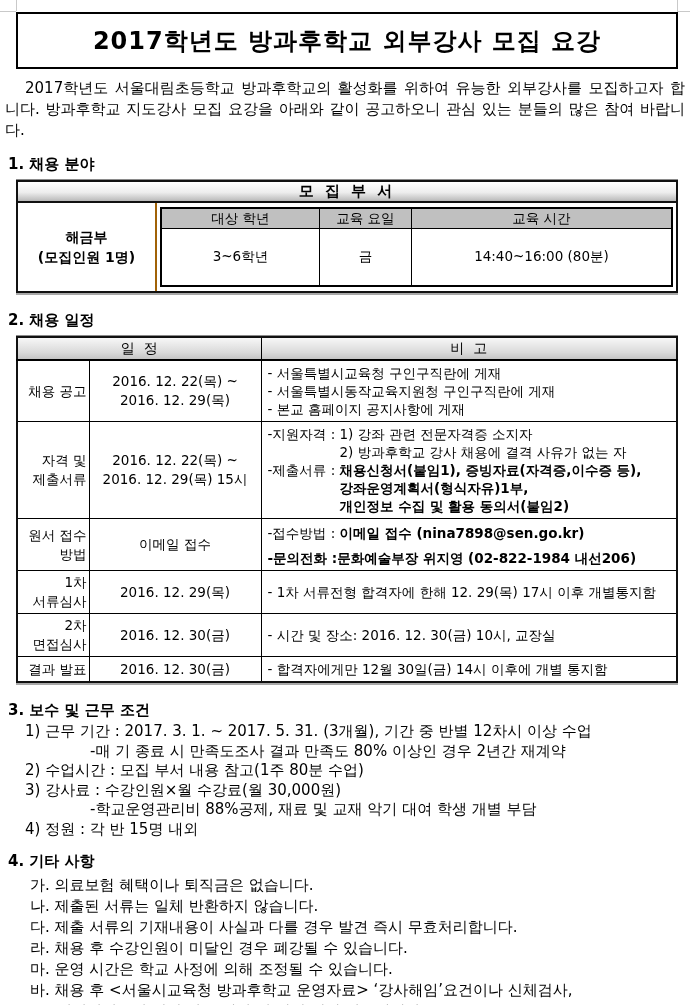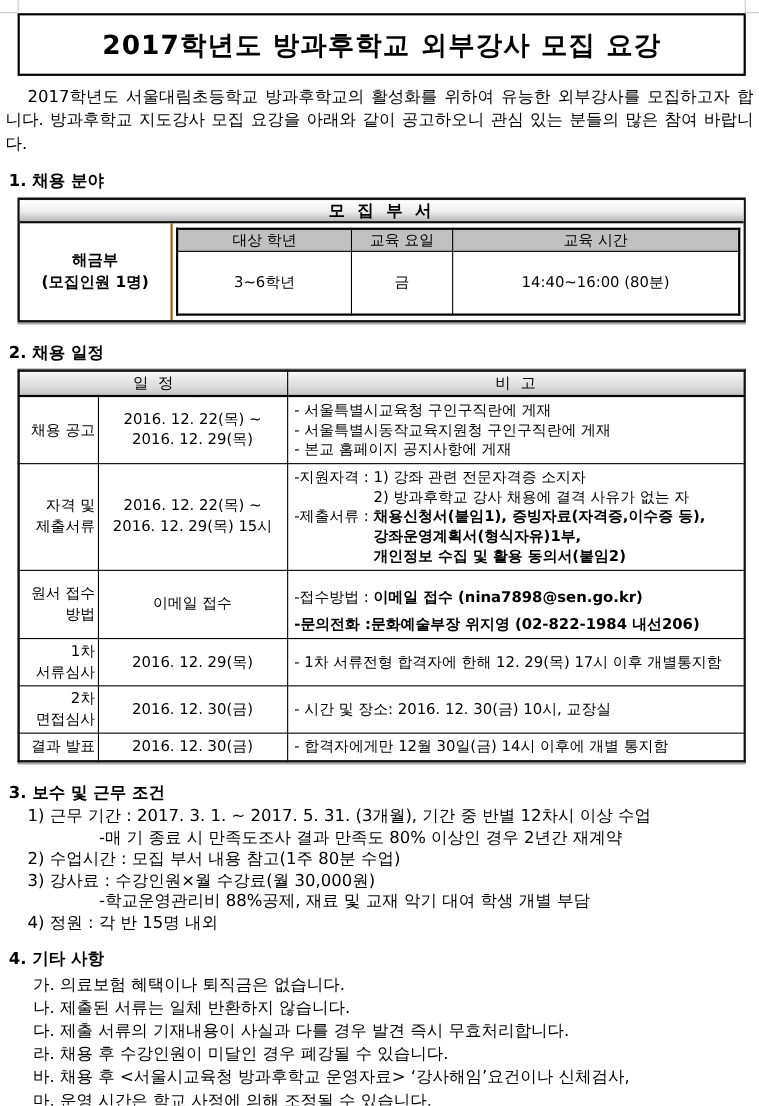--- a/index.html
+++ b/index.html
@@ -175,21 +175,21 @@
 개인정보 수집 및 활용 동의서(붙임2)</span>
         </div>
       </td>
     </tr>
 
     <tr>
       <td class="stage">원서 접수
 방법</td>
       <td class="date">이메일 접수</td>
       <td class="note">
-        <div class="note-line" style="margin-top:12px;">
+        <div class="note-line" style="margin-top:2px;">
           <span class="note-prefix">-접수방법 : </span>
           <span class="note-text b">이메일 접수 (nina7898@sen.go.kr)</span>
         </div>
         <div class="note-line gap-top">
           <span class="note-text b">-문의전화 :문화예술부장 위지영 (02-822-1984 내선206)</span>
         </div>
       </td>
     </tr>
 
     <tr>
@@ -229,18 +229,18 @@
     <div class="ln sub">-학교운영관리비 88%공제, 재료 및 교재 악기 대여 학생 개별 부담</div>
     <div class="ln">4) 정원 : 각 반 15명 내외</div>
   </div>
 
   <div class="sec4">
     <div class="sec-h" style="margin-top:13px;">4. 기타 사항</div>
     <div class="ln">가. 의료보험 혜택이나 퇴직금은 없습니다.</div>
     <div class="ln">나. 제출된 서류는 일체 반환하지 않습니다.</div>
     <div class="ln">다. 제출 서류의 기재내용이 사실과 다를 경우 발견 즉시 무효처리합니다.</div>
     <div class="ln">라. 채용 후 수강인원이 미달인 경우 폐강될 수 있습니다.</div>
+    <div class="ln">마. 운영 시간은 학교 사정에 의해 조정될 수 있습니다.</div>
     <div class="ln">바. 채용 후 &lt;서울시교육청 방과후학교 운영자료&gt; ‘강사해임’요건이나 신체검사,</div>
-    <div class="ln">마. 운영 시간은 학교 사정에 의해 조정될 수 있습니다.</div>
     <div class="ln cont">범죄경력조회 결격 사유 해당 시 상시 해임 가능합니다.</div>
   </div>
 
 </div>
 
 </body></html>

